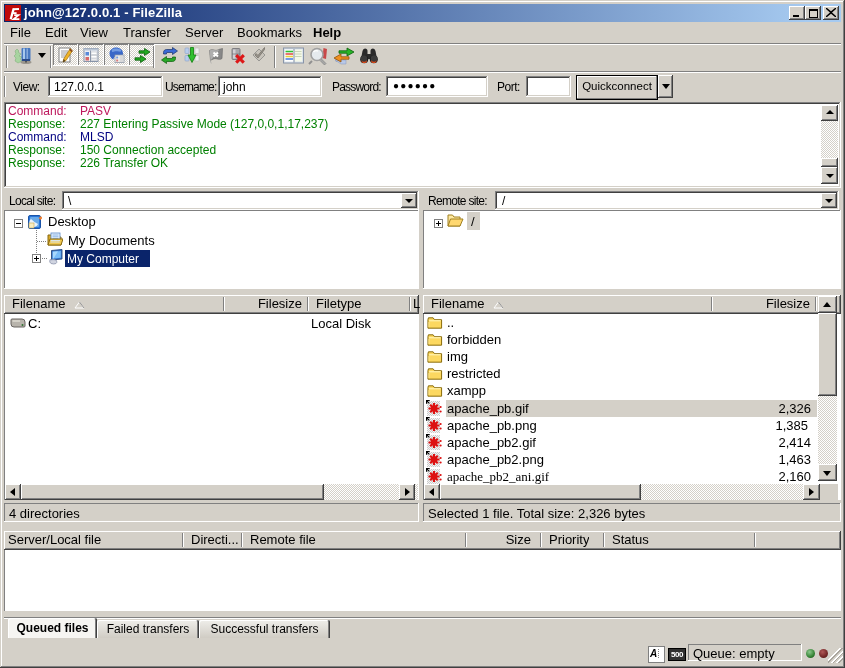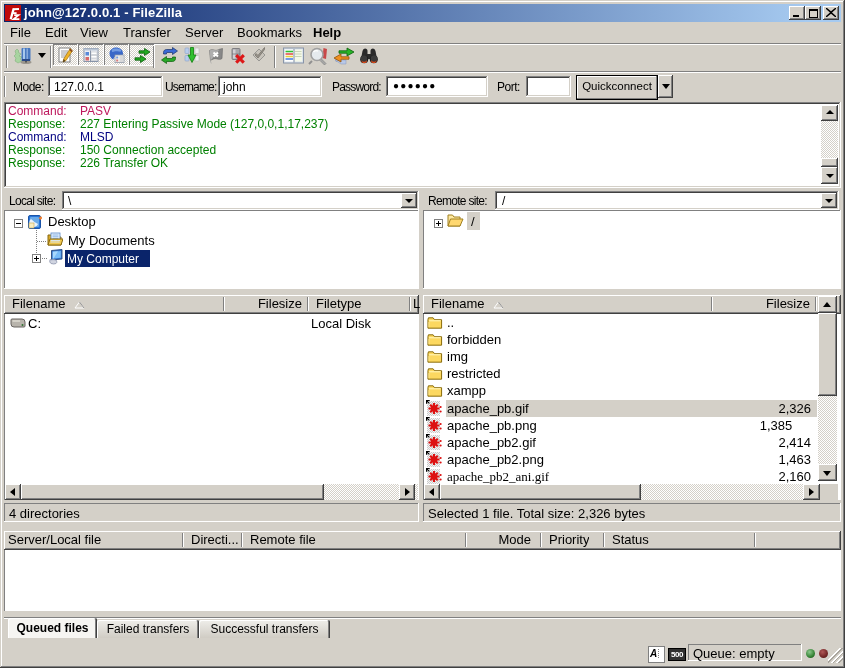--- a/index.html
+++ b/index.html
@@ -231,21 +231,21 @@
    <circle cx="15" cy="11.5" r="3.2" fill="#3a3a3a"></circle>
    <rect x="8.8" y="8" width="2.4" height="3" fill="#2a2a2a"></rect>
   </svg>
  </div>
 </div>
 
 <div class="abs" style="left:4px;top:71px;width:837px;height:1px;background:#808080;"></div>
 <div class="abs" style="left:4px;top:72px;width:837px;height:1px;background:#fff;"></div>
 <div id="quickbar" class="abs" style="left:4px;top:73px;width:837px;height:28px;">
  <div class="abs vsep" style="left:0px;top:3px;height:21px;"></div>
- <div class="abs" style="left:9px;top:7px;letter-spacing:-0.5px;">Mode:</div>
+ <div class="abs" style="left:9px;top:7px;letter-spacing:-0.5px;">View:</div>
  <div class="abs sunken" style="left:44px;top:3px;width:115px;height:21px;"></div>
  <div class="abs" style="left:50px;top:7px;">127.0.0.1</div>
  <div class="abs" style="left:161px;top:7px;letter-spacing:-0.8px;">Username:</div>
  <div class="abs sunken" style="left:214px;top:3px;width:104px;height:21px;"></div>
  <div class="abs" style="left:219px;top:7px;">john</div>
  <div class="abs" style="left:328px;top:7px;letter-spacing:-0.8px;">Password:</div>
  <div class="abs sunken" style="left:382px;top:3px;width:102px;height:21px;"></div>
  <div class="abs" style="left:389px;top:6px;font-size:10px;letter-spacing:1.2px;line-height:14px;">●●●●●●</div>
  <div class="abs" style="left:493px;top:7px;letter-spacing:-0.5px;">Port:</div>
  <div class="abs sunken" style="left:522px;top:3px;width:45px;height:21px;"></div>
@@ -423,21 +423,21 @@
       </svg>
     </div>
  <div class="row" style="left:23px;top:86px;">apache_pb.gif</div>
  <div class="row" style="left:287px;top:86px;width:100px;text-align:right;">2,326</div>
  <div class="abs" style="left:2px;top:103px;">
       <svg width="16" height="17">
         <use href="#redimg"></use>
       </svg>
     </div>
  <div class="row" style="left:23px;top:103px;">apache_pb.png</div>
- <div class="row" style="left:302px;top:103px;width:100px;text-align:center;">1,385</div>
+ <div class="row" style="left:284px;top:103px;width:100px;text-align:right;">1,385</div>
  <div class="abs" style="left:2px;top:120px;">
       <svg width="16" height="17">
         <use href="#redimg"></use>
       </svg>
     </div>
  <div class="row" style="left:23px;top:120px;">apache_pb2.gif</div>
  <div class="row" style="left:287px;top:120px;width:100px;text-align:right;">2,414</div>
  <div class="abs" style="left:2px;top:137px;">
       <svg width="16" height="17">
         <use href="#redimg"></use>
@@ -484,21 +484,21 @@
 <div class="abs sunkenthin" style="left:423px;top:503px;width:418px;height:19px;"></div>
 <div class="abs" style="left:428px;top:506px;font-size:13px;">Selected 1 file. Total size: 2,326 bytes</div>
 
 <div id="qhead" class="abs hdr" style="left:4px;top:531px;width:837px;height:19px;">
  <div class="hdrcell" style="left:4px;">Server/Local file</div>
  <div class="hdrsep" style="left:178px;"></div>
  <div class="hdrcell" style="left:187px;">Directi...</div>
  <div class="hdrsep" style="left:237px;"></div>
  <div class="hdrcell" style="left:246px;">Remote file</div>
  <div class="hdrsep" style="left:461px;"></div>
- <div class="hdrcell" style="left:462px;width:65px;text-align:right;">Mode</div>
+ <div class="hdrcell" style="left:462px;width:65px;text-align:right;">Size</div>
  <div class="hdrsep" style="left:536px;"></div>
  <div class="hdrcell" style="left:545px;">Priority</div>
  <div class="hdrsep" style="left:599px;"></div>
  <div class="hdrcell" style="left:608px;">Status</div>
  <div class="hdrsep" style="left:750px;"></div>
 </div>
 <div class="abs" style="left:4px;top:550px;width:837px;height:61px;background:#fff;box-shadow:inset 1px 0 #808080,inset -1px 0 #fff;"></div>
 
 <div id="tabs" class="abs" style="left:4px;top:611px;width:837px;height:28px;">
  <div class="abs" style="left:0;top:6px;width:837px;height:2px;box-shadow:inset 0 1px #808080,inset 0 -1px #fff;"></div>

